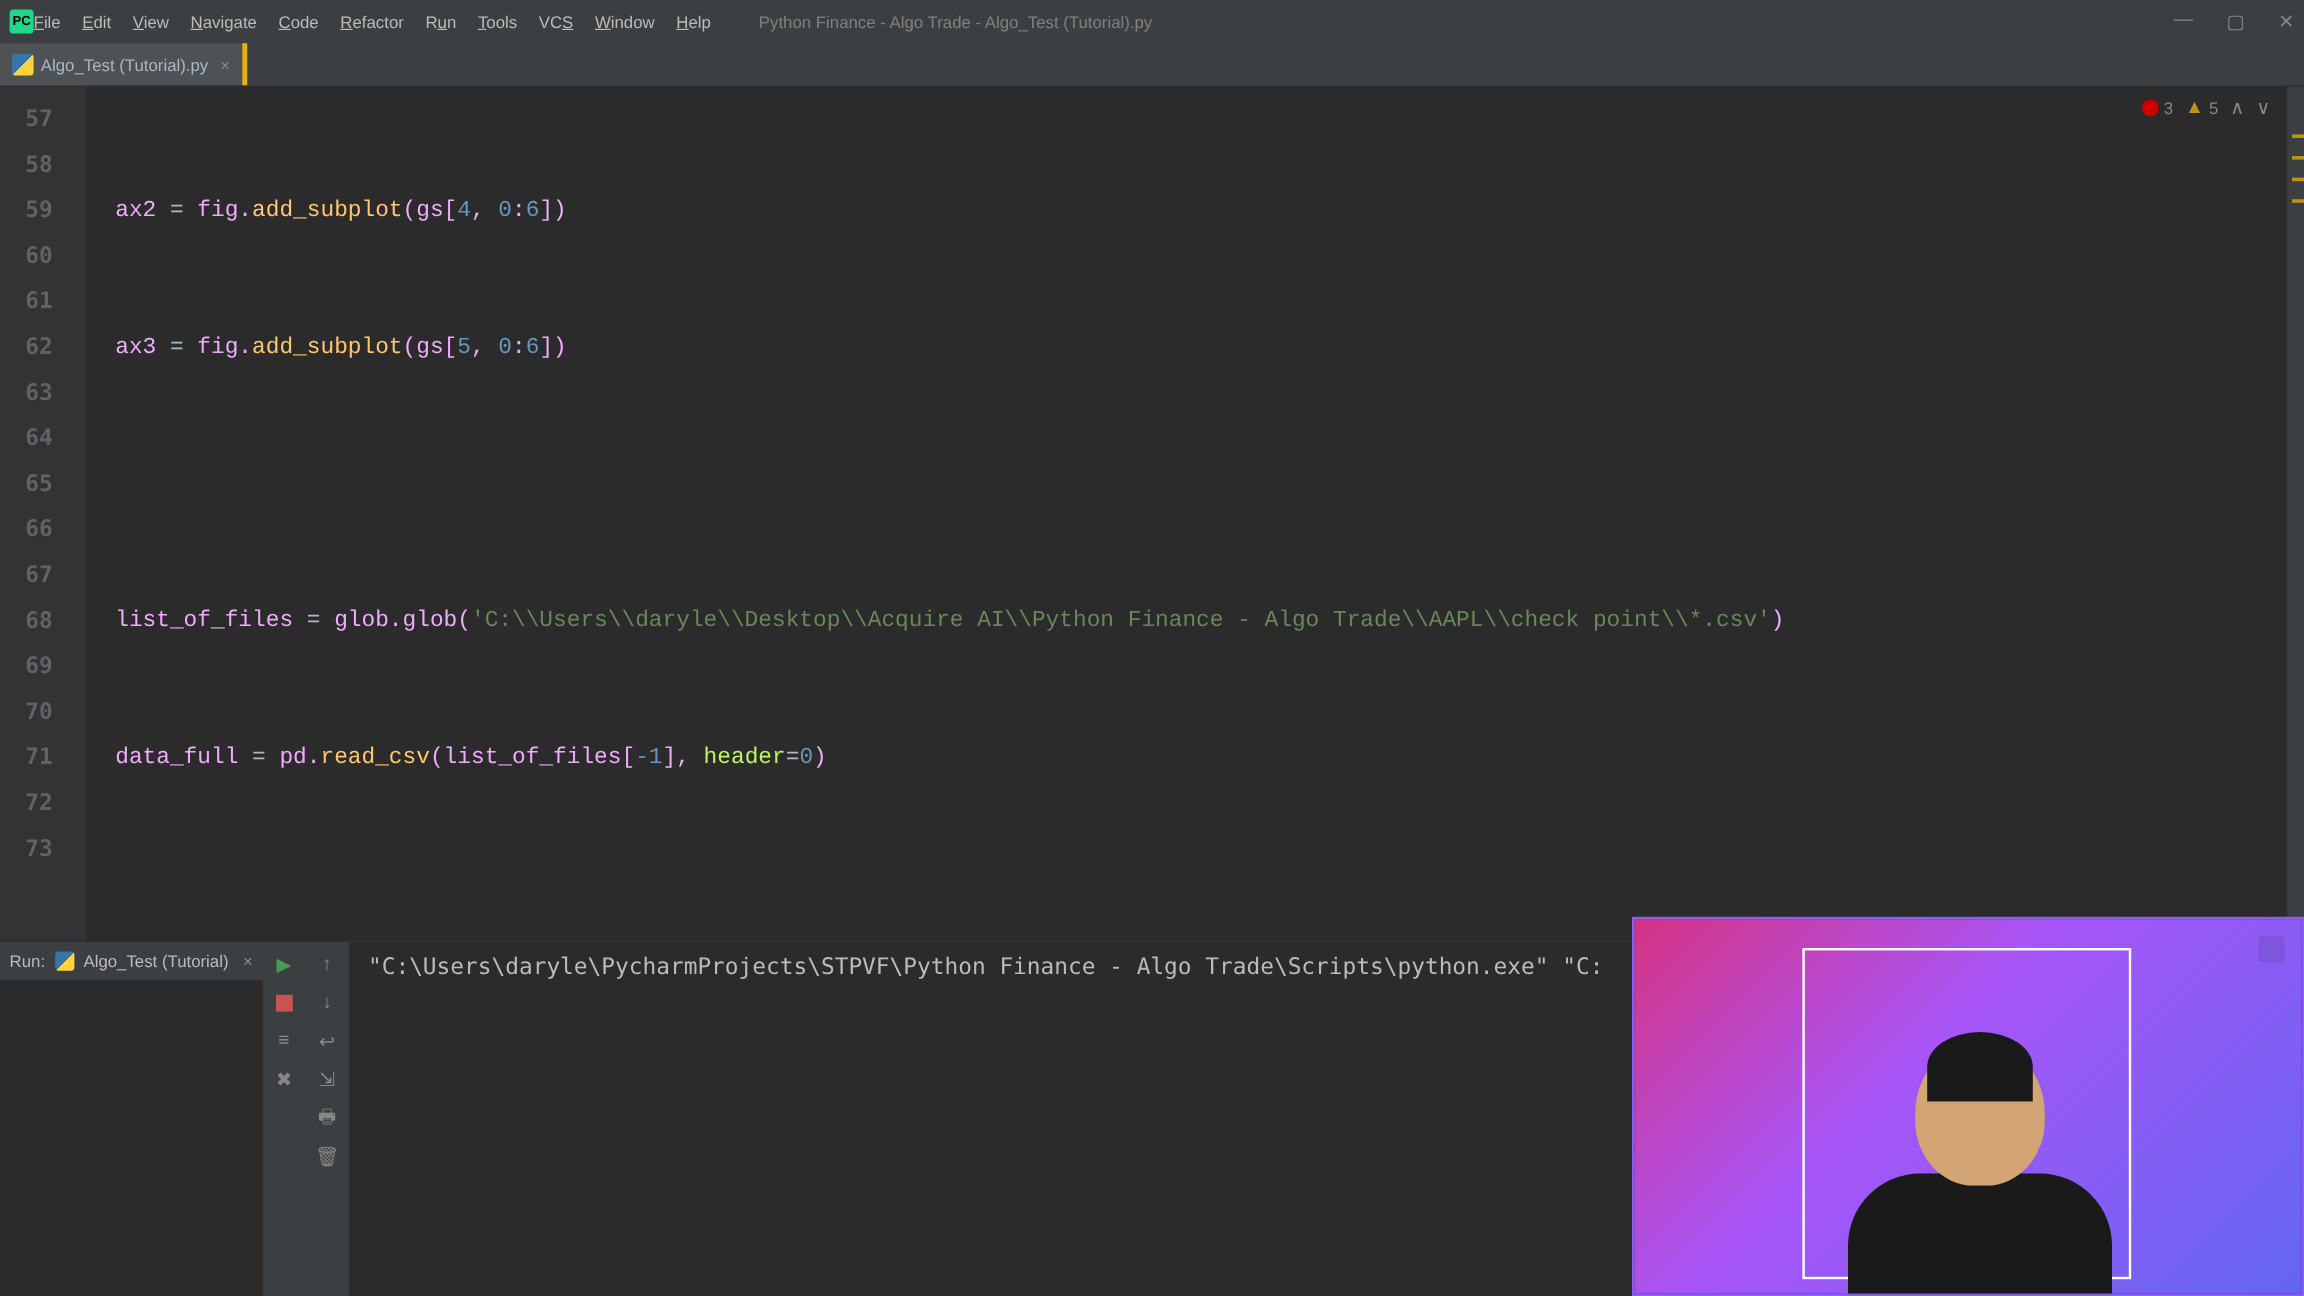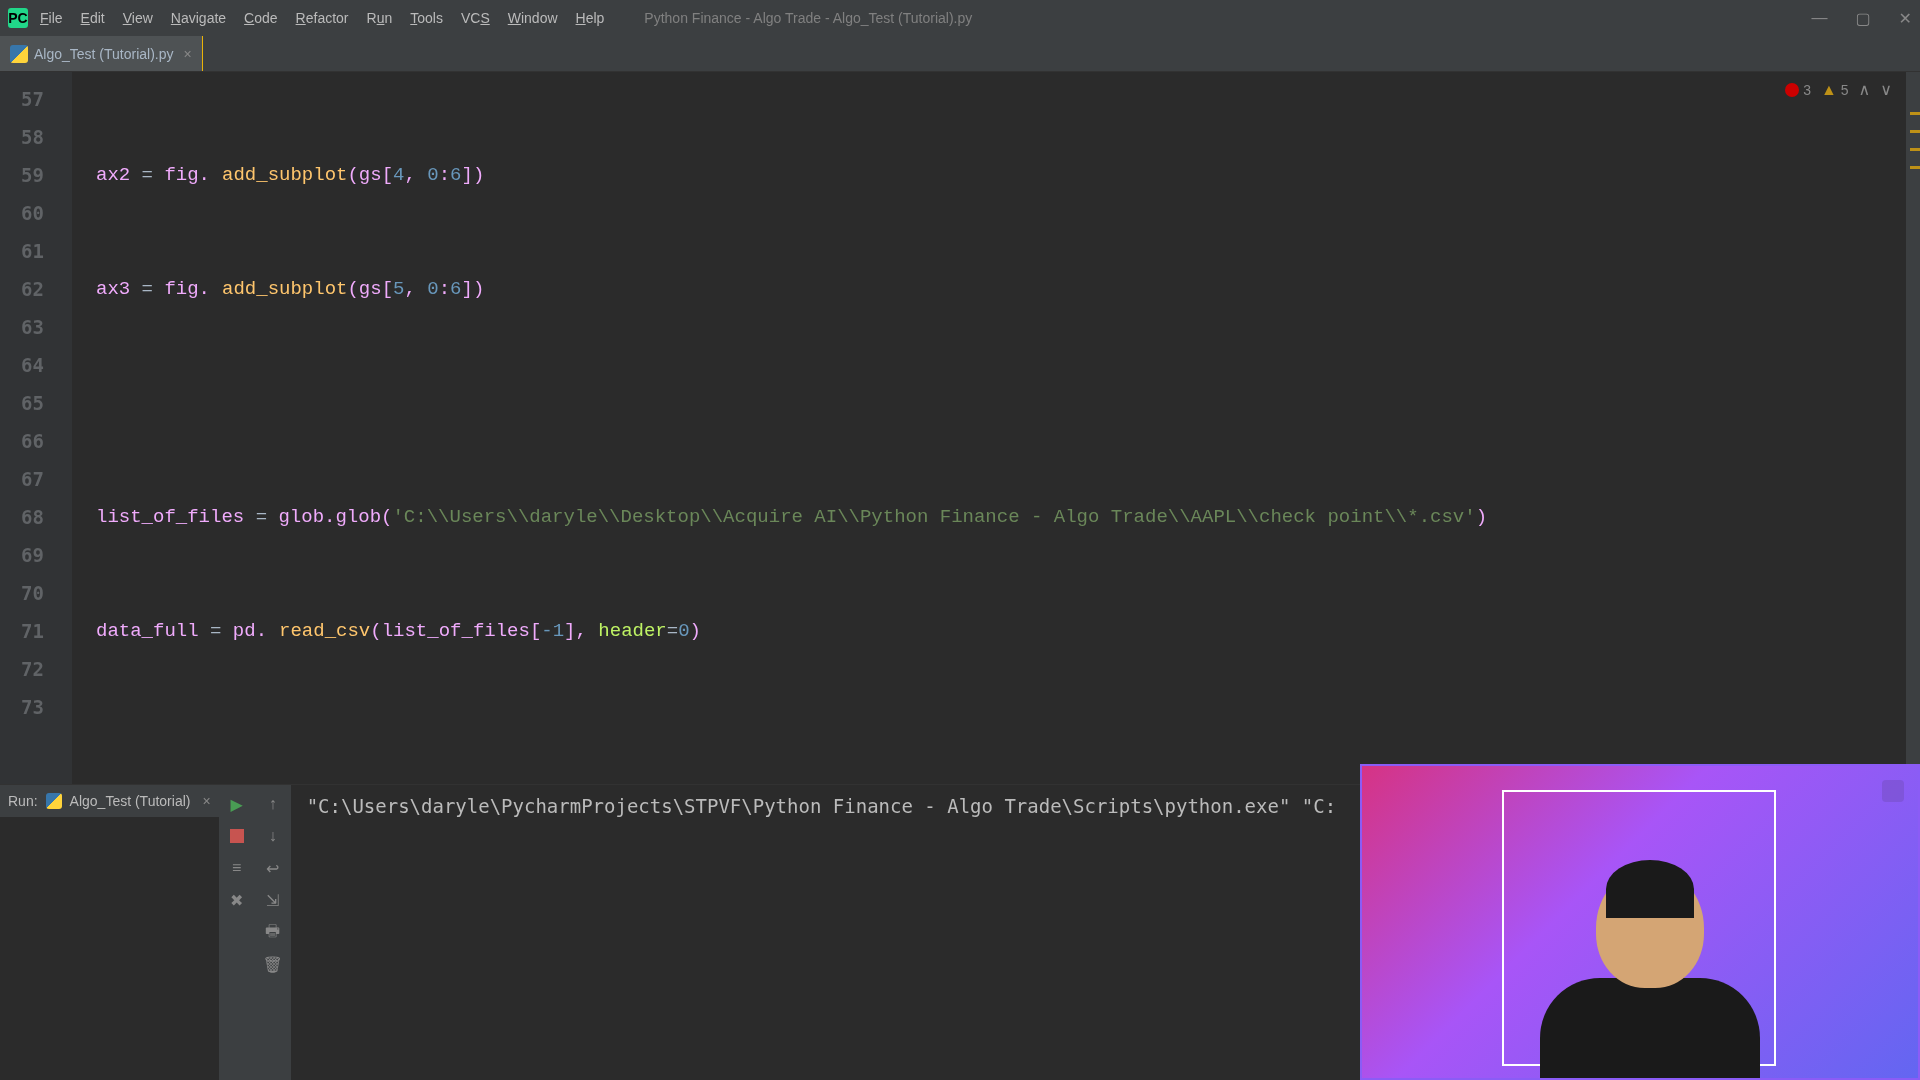--- a/index.html
+++ b/index.html
@@ -20,25 +20,24 @@
   align-items: center;
   padding: 0 8px;
   font-size: 14px;
   color: #bbbbbb;
 }
 .logo {
   width: 20px;
   height: 20px;
   background: #21d789;
   border-radius: 3px;
-  margin-right: 12px;
   display: flex;
   align-items: center;
   justify-content: center;
-  font-size: 14px;
+  font-size: 11px;
   color: #000;
   font-weight: bold;
 }
 .menu-items { display: flex; gap: 18px; }
 .menu-item { cursor: pointer; text-align: center; }
 .menu-item .und { text-decoration: underline; }
 .project-title { margin-left: 40px; color: #808080; }
 .window-controls {
   margin-left: auto;
   display: flex;
@@ -53,21 +52,21 @@
   display: flex;
   align-items: center;
   border-bottom: 1px solid #323232;
 }
 .tab {
   display: flex;
   align-items: center;
   padding: 0 10px;
   height: 100%;
   background: #4e5254;
-  border-right: 1px solid #eab308;
+  border-right: 4px solid #eab308;
   font-size: 14px;
   gap: 6px;
 }
 .py-icon {
   width: 18px;
   height: 18px;
   background: linear-gradient(135deg, #3776ab 50%, #ffd43b 50%);
   border-radius: 3px;
 }
 .tab-close { color: #888; cursor: pointer; margin-left: 4px; }
@@ -93,21 +92,21 @@
 .code {
   flex: 1;
   font-family: 'Consolas', 'Courier New', monospace;
   font-size: 19px;
   padding-top: 8px;
   line-height: 38px;
   white-space: pre;
   position: relative;
 }
 .code-line { height: 38px; padding-left: 24px; position: relative; }
-.fn { color: #ffc66d; margin-left: 12px; }
+.fn { color: #ffc66d; }
 .param { color: #bef264; }
 .str { color: #6a8759; }
 .num { color: #6897bb; }
 .var { color: #f0abfc; }
 .op { color: #a9b7c6; }
 .inspection-bar {
   position: absolute;
   top: 8px;
   right: 28px;
   display: flex;

